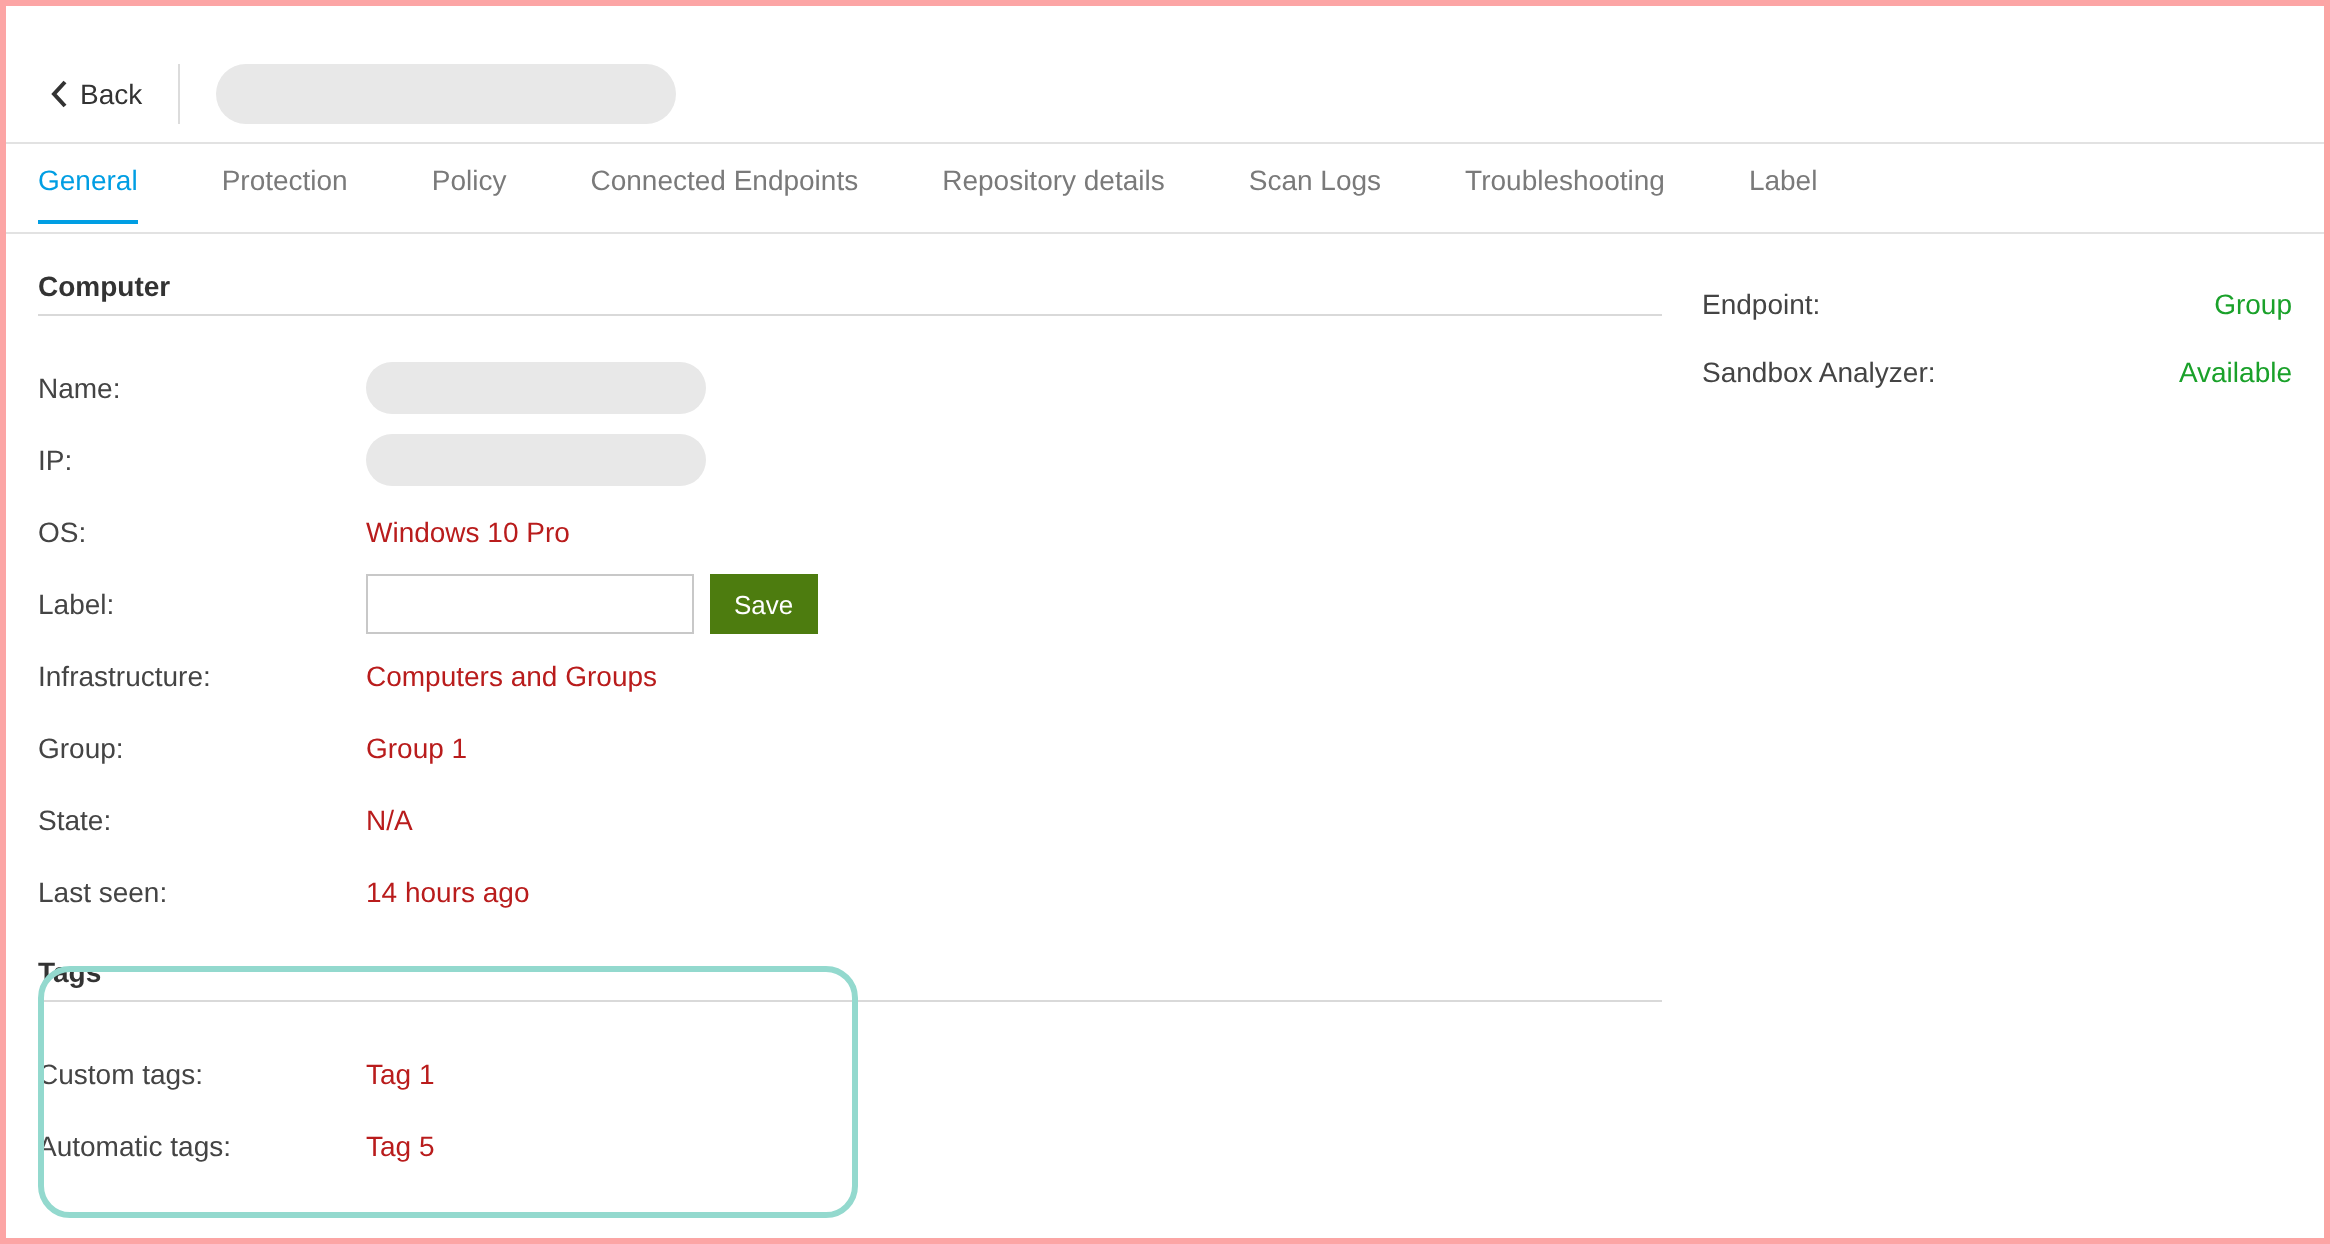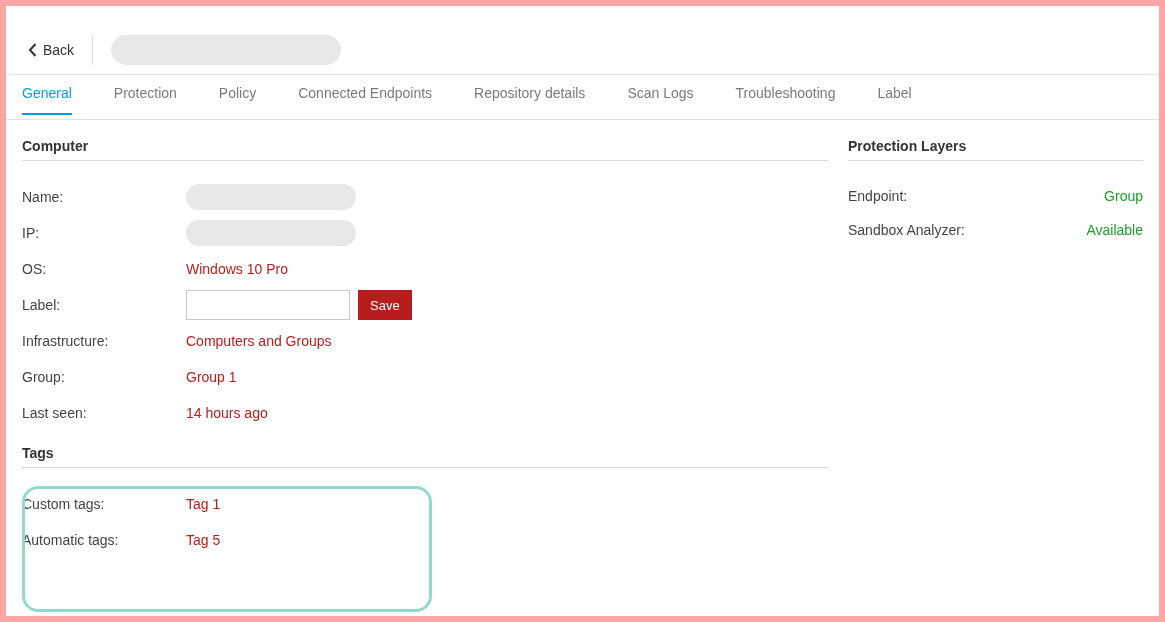--- a/index.html
+++ b/index.html
@@ -7,21 +7,21 @@
     margin: 0;
     padding: 0;
     font-family: Arial, Helvetica, sans-serif;
     background: #fff;
     color: #333;
     font-size: 14px;
   }
   .outer {
     width: 1165px;
     height: 622px;
-    border: 6px solid #fca5a5;
+    border: 3px solid #fca5a5;
     position: relative;
     background: #fff;
   }
   .container { padding: 20px 22px 0 22px; }
 
   
   .header-row {
     display: flex;
     align-items: center;
     height: 48px;
@@ -102,21 +102,21 @@
     display: inline-block;
   }
   .label-input {
     width: 164px; height: 30px;
     border: 1px solid #c8c8c8;
     padding: 2px 6px;
     font-size: 14px;
     background: #fff;
   }
   .save-btn {
-    background: #b91c1c;
+    background: #4d7c0f;
     color: #fff;
     border: none;
     height: 30px;
     padding: 0 12px;
     margin-left: 8px;
     cursor: pointer;
     font-size: 13px;
   }
 
   .tags-highlight {
@@ -193,39 +193,42 @@
       </div>
       <div class="field-row">
         <div class="field-label">Infrastructure:</div>
         <div class="field-value">Computers and Groups</div>
       </div>
       <div class="field-row">
         <div class="field-label">Group:</div>
         <div class="field-value">Group 1</div>
       </div>
       <div class="field-row">
+        <div class="field-label">State:</div>
+        <div class="field-value">N/A</div>
+      </div>
+      <div class="field-row">
         <div class="field-label">Last seen:</div>
         <div class="field-value">14 hours ago</div>
       </div>
 
       <div class="section-gap"></div>
       <div class="section-title">Tags</div>
 
       <div class="field-row">
         <div class="field-label">Custom tags:</div>
         <div class="field-value">Tag 1</div>
       </div>
       <div class="field-row">
         <div class="field-label">Automatic tags:</div>
         <div class="field-value">Tag 5</div>
       </div>
     </div>
 
     <div class="col-right">
-      <div class="section-title">Protection Layers</div>
       <div class="prot-row">
         <div class="prot-label">Endpoint:</div>
         <div class="prot-value">Group</div>
       </div>
       <div class="prot-row">
         <div class="prot-label">Sandbox Analyzer:</div>
         <div class="prot-value">Available</div>
       </div>
     </div>
   </div>

